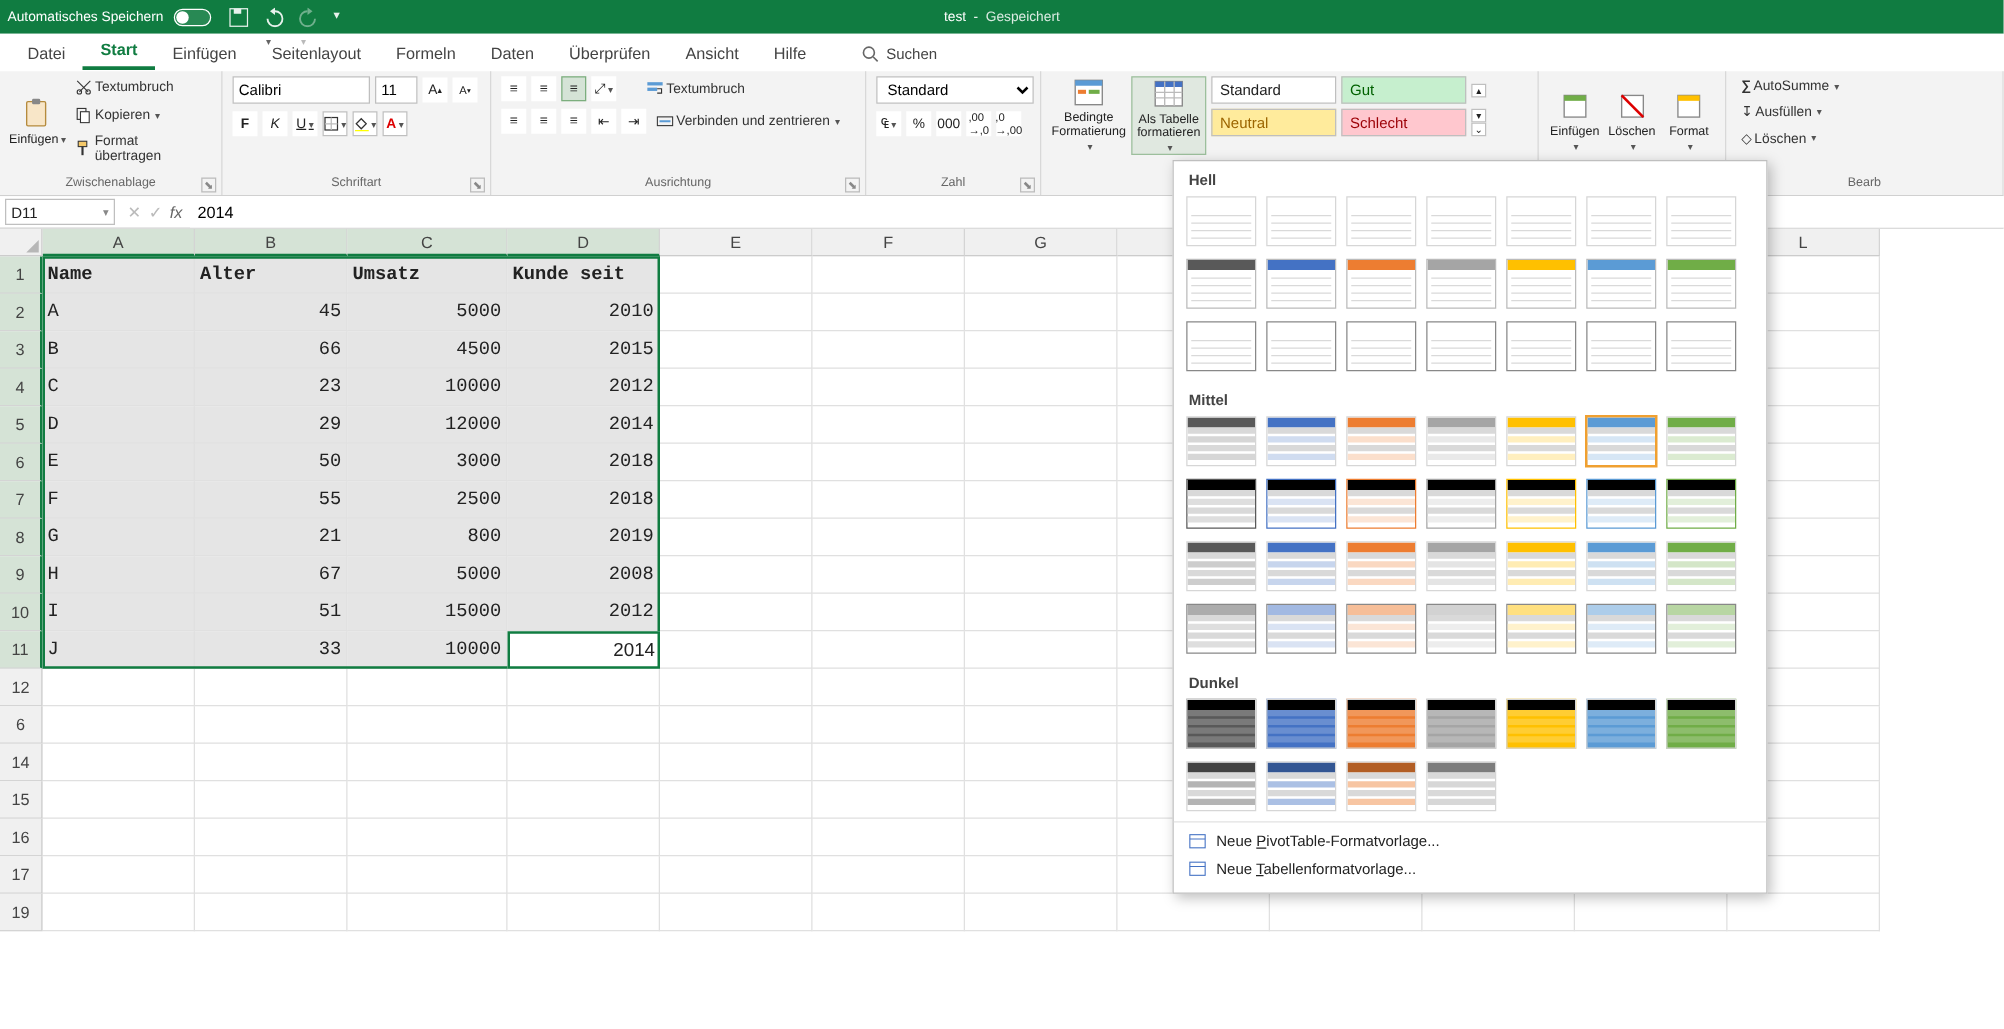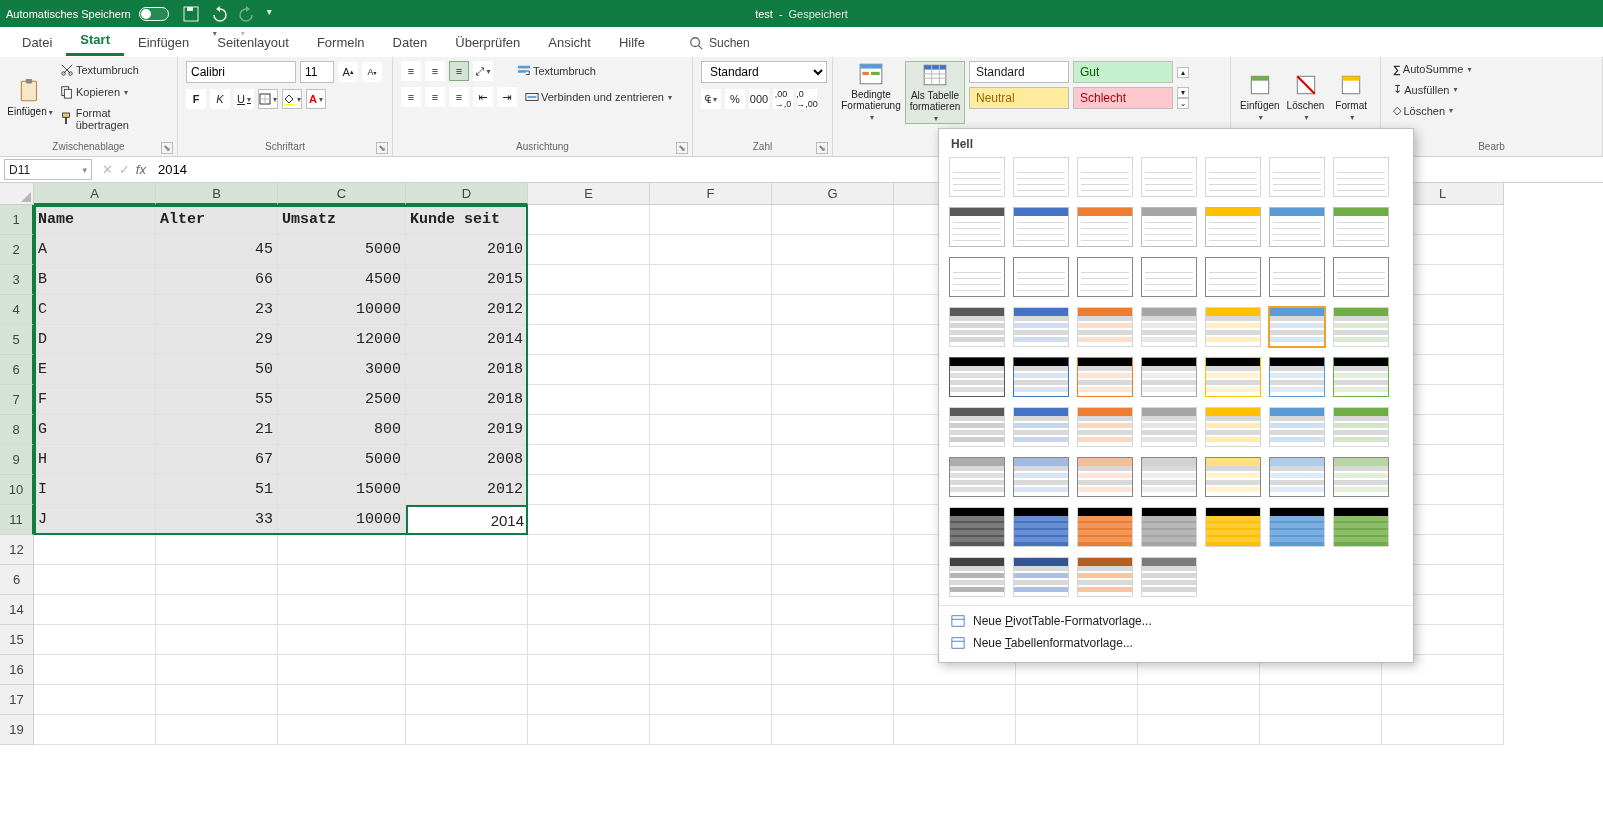--- a/index.html
+++ b/index.html
@@ -801,20 +801,21 @@
         <div class="hline" style="top: 32px; background: rgb(217, 217, 217); height: 1px;"></div>
       </div>
       <div class="thumb" style="border-color: rgb(136, 136, 136);">
         <div class="hd" style="background: transparent;"></div>
         <div class="hline" style="top: 14px; background: rgb(217, 217, 217); height: 1px;"></div>
         <div class="hline" style="top: 20px; background: rgb(217, 217, 217); height: 1px;"></div>
         <div class="hline" style="top: 26px; background: rgb(217, 217, 217); height: 1px;"></div>
         <div class="hline" style="top: 32px; background: rgb(217, 217, 217); height: 1px;"></div>
       </div>
     </div>
+    <div class="gallery-section-title">Mittel</div>
     <div class="gallery-grid">
       <div class="thumb">
         <div class="hd" style="background: rgb(89, 89, 89);"></div>
         <div class="hline" style="top: 8px; background: rgb(217, 217, 217); height: 5px; left: 0px; right: 0px;"></div>
         <div class="hline" style="top: 15px; background: rgb(214, 214, 214); height: 5px; left: 0px; right: 0px;"></div>
         <div class="hline" style="top: 22px; background: rgb(217, 217, 217); height: 5px; left: 0px; right: 0px;"></div>
         <div class="hline" style="top: 29px; background: rgb(214, 214, 214); height: 5px; left: 0px; right: 0px;"></div>
       </div>
       <div class="thumb">
         <div class="hd" style="background: rgb(68, 114, 196);"></div>
@@ -1005,20 +1006,21 @@
         <div class="hline" style="top: 29px; background: rgb(222, 235, 247); height: 5px; left: 0px; right: 0px;"></div>
       </div>
       <div class="thumb" style="border-color: rgb(136, 136, 136);">
         <div class="hd" style="background: rgb(184, 214, 163);"></div>
         <div class="hline" style="top: 8px; background: rgb(217, 217, 217); height: 5px; left: 0px; right: 0px;"></div>
         <div class="hline" style="top: 15px; background: rgb(226, 239, 218); height: 5px; left: 0px; right: 0px;"></div>
         <div class="hline" style="top: 22px; background: rgb(217, 217, 217); height: 5px; left: 0px; right: 0px;"></div>
         <div class="hline" style="top: 29px; background: rgb(226, 239, 218); height: 5px; left: 0px; right: 0px;"></div>
       </div>
     </div>
+    <div class="gallery-section-title">Dunkel</div>
     <div class="gallery-grid">
       <div class="thumb" style="background: rgb(89, 89, 89);">
         <div class="hd" style="background: rgb(0, 0, 0);"></div>
         <div class="hline" style="top: 8px; background: rgb(122, 122, 122); height: 5px; left: 0px; right: 0px;"></div>
         <div class="hline" style="top: 15px; background: rgb(122, 122, 122); height: 5px; left: 0px; right: 0px;"></div>
         <div class="hline" style="top: 22px; background: rgb(122, 122, 122); height: 5px; left: 0px; right: 0px;"></div>
         <div class="hline" style="top: 29px; background: rgb(122, 122, 122); height: 5px; left: 0px; right: 0px;"></div>
       </div>
       <div class="thumb" style="background: rgb(68, 114, 196);">
         <div class="hd" style="background: rgb(0, 0, 0);"></div>

